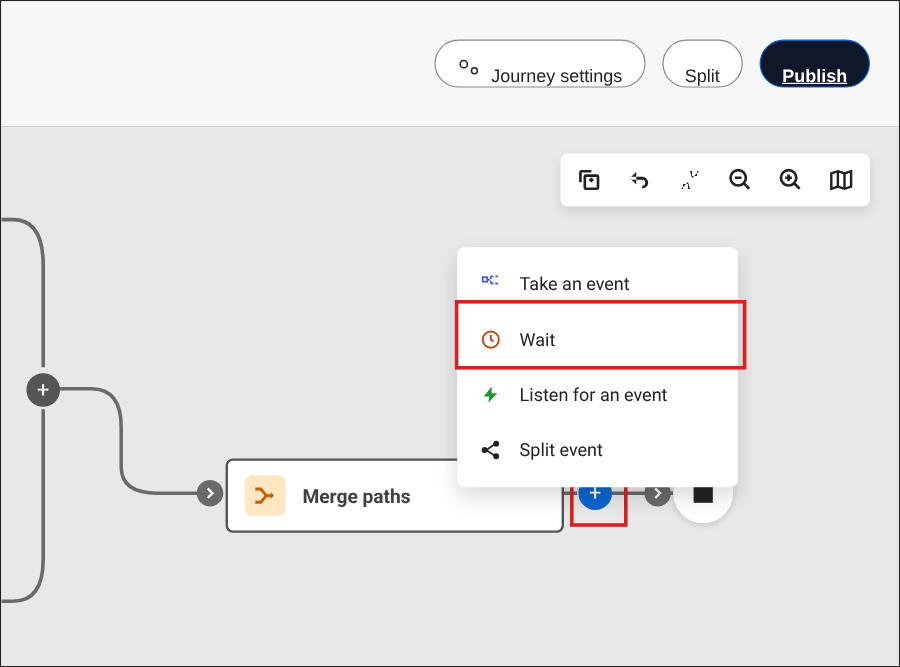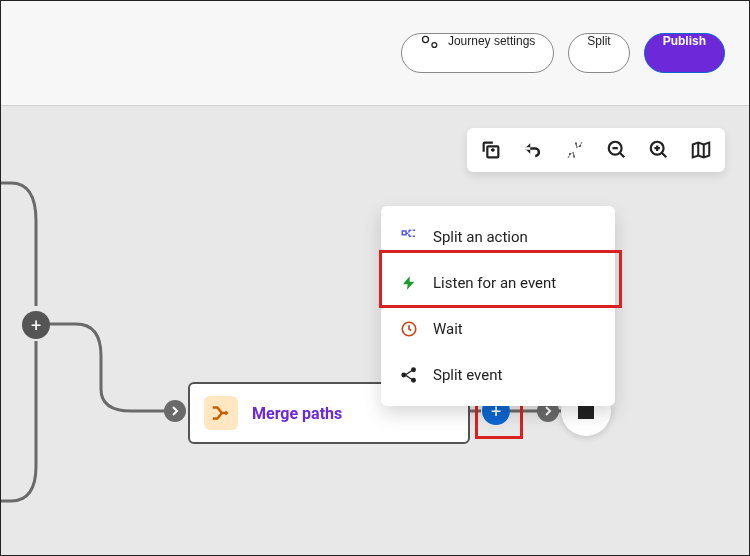--- a/index.html
+++ b/index.html
@@ -1,36 +1,36 @@
 <!DOCTYPE html>
 <html><head>
 <meta charset="utf-8">
 <style>
   html,body{margin:0;padding:0;width:750px;height:556px;font-family:-apple-system,BlinkMacSystemFont,"Segoe UI",Roboto,Arial,sans-serif;}
   body{border:1px solid #222;box-sizing:border-box;position:relative;overflow:hidden;background:#fff;}
   
   .header{height:104px;background:#f7f7f7;border-bottom:1px solid #d0d0d0;display:flex;align-items:center;justify-content:flex-end;padding:0 24px;gap:14px;}
-  .btn{height:40px;border-radius:20px;border:1.5px solid #888;background:#fff;display:flex;align-items:flex-start;padding:0 18px;font-size:12px;color:#222;cursor:pointer;gap:8px;}
-  .btn.primary{background:#6d28d9;border-color:#0d66d0;color:#fff;font-weight:700;}
+  .btn{height:40px;border-radius:20px;border:1.5px solid #888;background:#fff;display:flex;align-items:flex-end;padding:0 18px;font-size:15px;color:#222;cursor:pointer;gap:8px;}
+  .btn.primary{background:#0f172a;border-color:#0d66d0;color:#fff;font-weight:700;text-decoration:underline;}
   
   .canvas{position:absolute;left:0;right:0;top:105px;bottom:0;background:#e8e8e8;overflow:hidden;}
   
   svg.connectors{position:absolute;left:0;top:0;width:100%;height:100%;}
   svg.connectors path{fill:none;stroke:#6a6a6a;stroke-width:3;}
   
   .toolbar{position:absolute;top:22px;right:24px;background:#fff;border-radius:6px;box-shadow:0 4px 10px rgba(0,0,0,.10);display:flex;align-items:center;padding:10px 12px;gap:18px;}
   .toolbar .ico{width:24px;height:24px;display:flex;align-items:center;justify-content:center;color:#222;cursor:pointer;}
   
   .add-node{position:absolute;width:28px;height:28px;border-radius:50%;background:#555;color:#fff;display:flex;align-items:center;justify-content:center;font-size:18px;left:21px;top:205px;}
   
   .chevron{position:absolute;width:22px;height:22px;border-radius:50%;background:#6a6a6a;display:flex;align-items:center;justify-content:center;}
   
   .node{position:absolute;left:187px;top:276px;width:250px;height:58px;background:#fff;border:2px solid #535353;border-radius:6px;display:flex;align-items:center;padding:0 14px;gap:14px;}
   .node .node-icon{width:34px;height:34px;border-radius:6px;background:#ffe7c2;display:flex;align-items:center;justify-content:center;}
-  .node .node-label{font-weight:700;font-size:16px;color:#6d28d9;}
+  .node .node-label{font-weight:700;font-size:16px;color:#404040;}
   
   .plus-button{position:absolute;left:481px;top:291px;width:28px;height:28px;border-radius:50%;background:#0d66d0;color:#fff;display:flex;align-items:center;justify-content:center;font-size:18px;}
   .plus-outline{position:absolute;left:474px;top:283px;width:42px;height:44px;border:3px solid #d92121;pointer-events:none;}
   
   .end-node{position:absolute;left:560px;top:280px;width:50px;height:50px;border-radius:50%;background:#fff;box-shadow:0 2px 6px rgba(0,0,0,.15);display:flex;align-items:center;justify-content:center;}
   .end-node .stop{width:16px;height:16px;background:#222;}
   
   .popover{position:absolute;left:380px;top:100px;width:234px;background:#fff;border-radius:6px;box-shadow:0 8px 18px rgba(0,0,0,.15);padding:8px 0;}
   .popover .item{display:flex;align-items:center;height:46px;padding:0 18px;gap:14px;font-size:15px;color:#222;cursor:pointer;}
   .item-icon{width:20px;height:20px;display:flex;align-items:center;justify-content:center;}
@@ -151,38 +151,38 @@
   </div>
 
   <div class="popover">
     <div class="item">
       <span class="item-icon">
         <svg width="18" height="18" viewBox="0 0 24 24" fill="none" stroke="#5258e4" stroke-width="2">
             <rect x="3" y="4" width="5" height="5"></rect>
             <path d="M8 7h4M12 3v8M12 3h8M12 11h8" stroke-dasharray="3 2"></path>
           </svg>
       </span>
-      <span>Split an action</span>
-    </div>
-    <div class="item">
-      <span class="item-icon">
-        <svg width="16" height="18" viewBox="0 0 24 24" fill="#1a9a2d">
-            <path d="M13 2 3 14h7l-1 8L20 10h-7l0-8Z"></path>
-          </svg>
-      </span>
-      <span>Listen for an event</span>
+      <span>Take an event</span>
     </div>
     <div class="item">
       <span class="item-icon">
         <svg width="18" height="18" viewBox="0 0 24 24" fill="none" stroke="#c4481a" stroke-width="2.2">
             <circle cx="12" cy="12" r="9"></circle>
             <path d="M12 7v5l3 2"></path>
           </svg>
       </span>
       <span>Wait</span>
+    </div>
+    <div class="item">
+      <span class="item-icon">
+        <svg width="16" height="18" viewBox="0 0 24 24" fill="#1a9a2d">
+            <path d="M13 2 3 14h7l-1 8L20 10h-7l0-8Z"></path>
+          </svg>
+      </span>
+      <span>Listen for an event</span>
     </div>
     <div class="item">
       <span class="item-icon">
         <svg width="18" height="18" viewBox="0 0 24 24" fill="none" stroke="#222" stroke-width="2">
             <circle cx="5" cy="12" r="2.3" fill="#222"></circle>
             <circle cx="18" cy="5" r="2.3" fill="#222"></circle>
             <circle cx="18" cy="19" r="2.3" fill="#222"></circle>
             <path d="M7 12l9-6M7 12l9 6"></path>
           </svg>
       </span>

